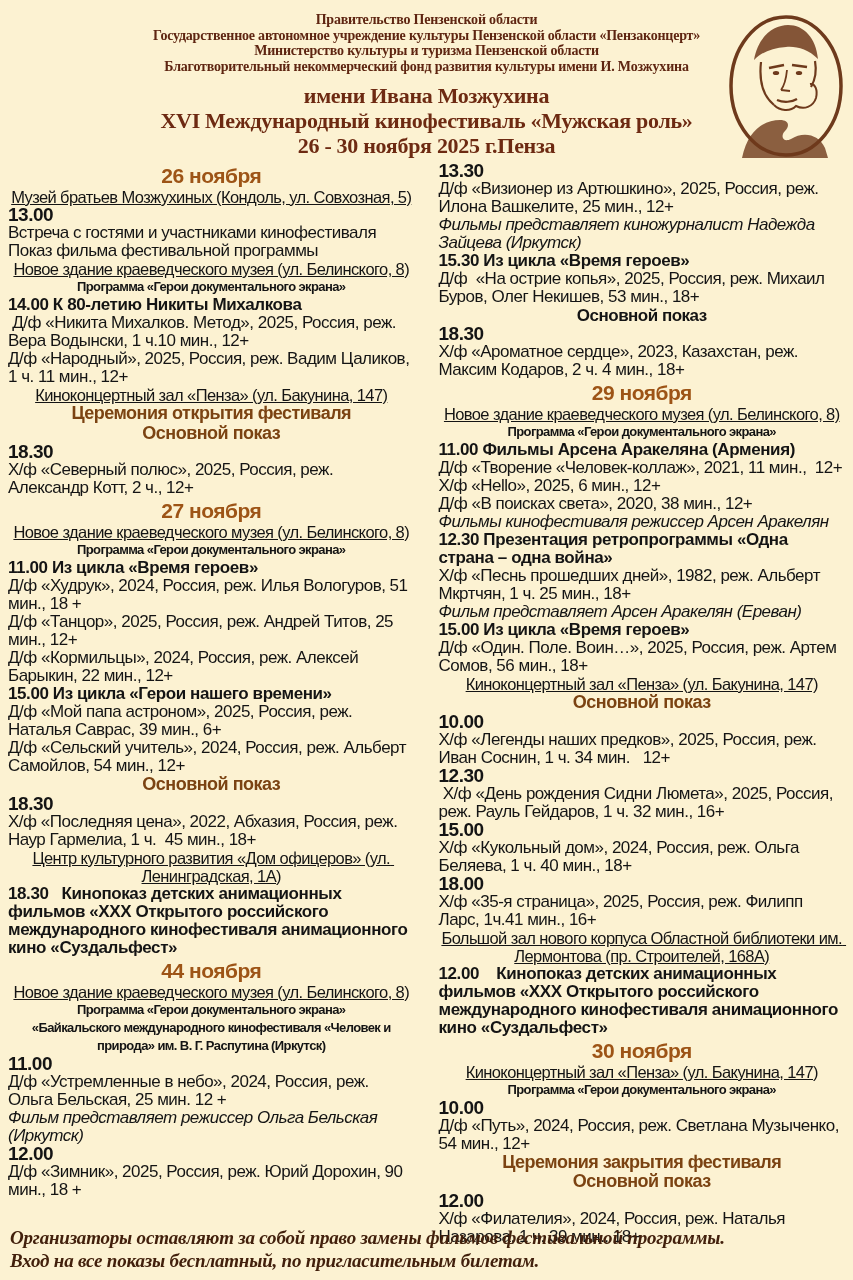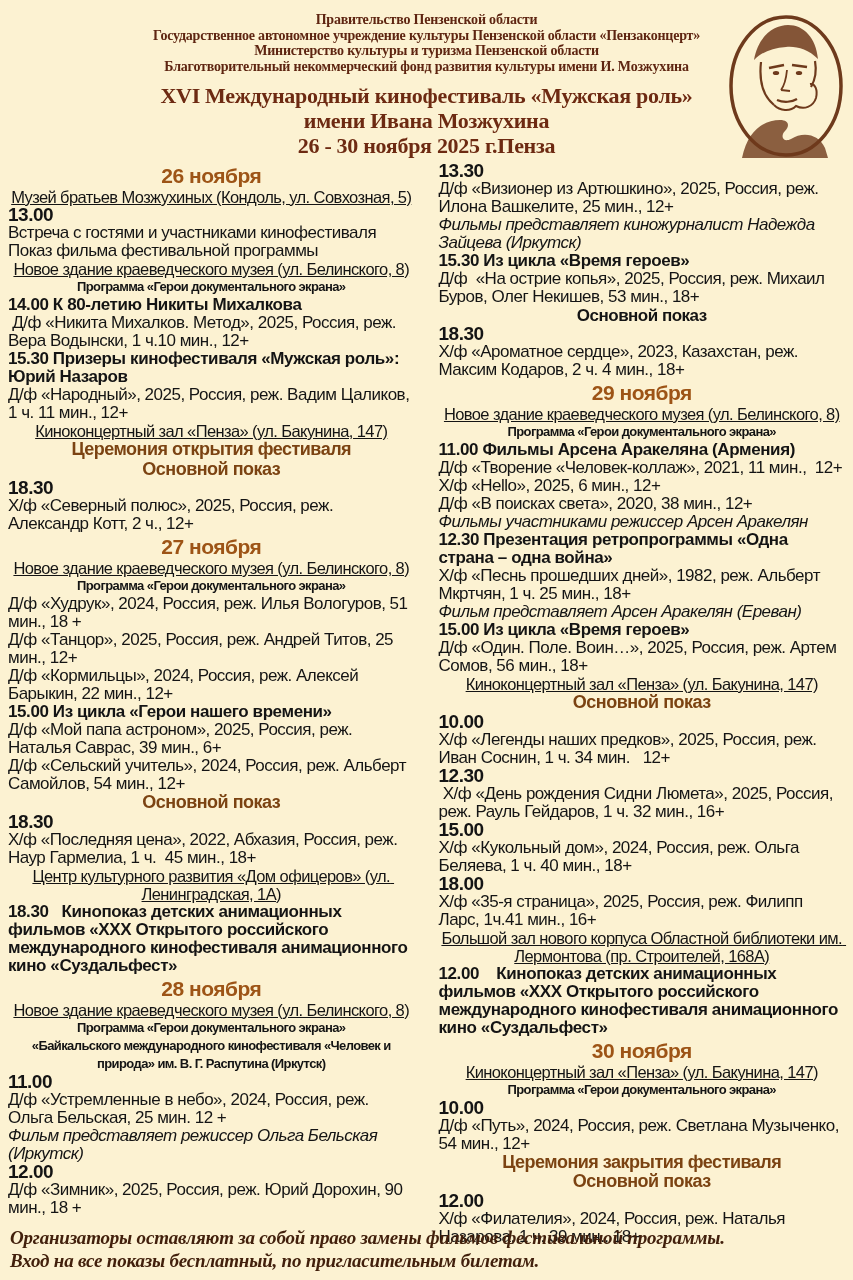--- a/index.html
+++ b/index.html
@@ -40,22 +40,22 @@
 <div class="page">
 
   <div class="orgs">
     <p>Правительство Пензенской области</p>
     <p>Государственное автономное учреждение культуры Пензенской области «Пензаконцерт»</p>
     <p>Министерство культуры и туризма Пензенской области</p>
     <p>Благотворительный некоммерческий фонд развития культуры имени И. Мозжухина</p>
   </div>
 
   <div class="title">
+    <p>имени Ивана Мозжухина</p>
     <p>XVI Международный кинофестиваль «Мужская роль»</p>
-    <p>имени Ивана Мозжухина</p>
     <p>26 - 30 ноября 2025    г.Пенза</p>
   </div>
 
   <svg class="portrait" viewBox="0 0 124 148" xmlns="http://www.w3.org/2000/svg">
     <ellipse cx="62" cy="74" rx="55" ry="69" fill="none" stroke="#6e3a1c" stroke-width="3.5"></ellipse>
     <path d="M30,48 C34,24 50,13 64,13 C80,13 92,26 94,47 C84,37 72,34 62,35 C48,36 38,40 30,48 Z" fill="#6e3a1c" opacity="0.85"></path>
     <path d="M37,50 C35,68 39,84 50,93" fill="none" stroke="#6e3a1c" stroke-width="2.2"></path>
     <path d="M91,49 C93,60 91,68 87,75" fill="none" stroke="#6e3a1c" stroke-width="2.2"></path>
     <path d="M45,56 L60,53" stroke="#6e3a1c" stroke-width="2.6" fill="none"></path>
     <path d="M68,53 L83,55" stroke="#6e3a1c" stroke-width="2.6" fill="none"></path>
@@ -71,42 +71,42 @@
     <div class="col">
         <div class="b date">26 ноября</div>
         <div class="b venue">Музей братьев Мозжухиных (Кондоль, ул. Совхозная, 5)</div>
         <div class="b time">13.00</div>
         <div class="b text">Встреча с гостями и участниками кинофестиваля</div>
         <div class="b text">Показ фильма фестивальной программы</div>
         <div class="b venue">Новое здание краеведческого музея (ул. Белинского, 8)</div>
         <div class="b program">Программа «Герои документального экрана»</div>
         <div class="b timebold">14.00 К 80-летию Никиты Михалкова</div>
         <div class="b text"> Д/ф «Никита Михалков. Метод», 2025, Россия, реж. Вера Водынски, 1 ч.10 мин., 12+</div>
-        <div class="b timebold">15.30 Призеры кинофестиваля «Мужская роль»: Юрий Назаров</div>
         <div class="b text">Д/ф «Народный», 2025, Россия, реж. Вадим Цаликов, 1 ч. 11 мин., 12+</div>
         <div class="b venue">Киноконцертный зал «Пенза» (ул. Бакунина, 147)</div>
         <div class="b section">Церемония открытия фестиваля</div>
         <div class="b section">Основной показ</div>
         <div class="b time">18.30</div>
         <div class="b text">Х/ф «Северный полюс», 2025, Россия, реж. Александр Котт, 2 ч., 12+</div>
         <div class="b date">27 ноября</div>
         <div class="b venue">Новое здание краеведческого музея (ул. Белинского, 8)</div>
         <div class="b program">Программа «Герои документального экрана»</div>
+        <div class="b timebold">11.00 Из цикла «Время героев»</div>
         <div class="b text">Д/ф «Худрук», 2024, Россия, реж. Илья Вологуров, 51 мин., 18 +</div>
         <div class="b text">Д/ф «Танцор», 2025, Россия, реж. Андрей Титов, 25 мин., 12+</div>
         <div class="b text">Д/ф «Кормильцы», 2024, Россия, реж. Алексей Барыкин, 22 мин., 12+</div>
         <div class="b timebold">15.00 Из цикла «Герои нашего времени»</div>
         <div class="b text">Д/ф «Мой папа астроном», 2025, Россия, реж. Наталья Саврас, 39 мин., 6+</div>
         <div class="b text">Д/ф «Сельский учитель», 2024, Россия, реж. Альберт Самойлов, 54 мин., 12+</div>
         <div class="b section">Основной показ</div>
         <div class="b time">18.30</div>
         <div class="b text">Х/ф «Последняя цена», 2022, Абхазия, Россия, реж. Наур Гармелиа, 1 ч.  45 мин., 18+</div>
         <div class="b venue">Центр культурного развития «Дом офицеров» (ул. Ленинградская, 1А)</div>
         <div class="b timebold">18.30   Кинопоказ детских анимационных фильмов «ХХХ Открытого российского международного кинофестиваля анимационного кино «Суздальфест»</div>
-        <div class="b date">28 ноября</div>
+        <div class="b date">44 ноября</div>
         <div class="b venue">Новое здание краеведческого музея (ул. Белинского, 8)</div>
         <div class="b program">Программа «Герои документального экрана»</div>
         <div class="b program">«Байкальского международного кинофестиваля «Человек и природа» им. В. Г. Распутина (Иркутск)</div>
         <div class="b time">11.00</div>
         <div class="b text">Д/ф «Устремленные в небо», 2024, Россия, реж. Ольга Бельская, 25 мин. 12 +</div>
         <div class="b italic">Фильм представляет режиссер Ольга Бельская (Иркутск)</div>
         <div class="b time">12.00</div>
         <div class="b text">Д/ф «Зимник», 2025, Россия, реж. Юрий Дорохин, 90 мин., 18 +</div>
       </div>
     <div class="col">
@@ -118,21 +118,21 @@
         <div class="b sectionBlack">Основной показ</div>
         <div class="b time">18.30</div>
         <div class="b text">Х/ф «Ароматное сердце», 2023, Казахстан, реж. Максим Кодаров, 2 ч. 4 мин., 18+</div>
         <div class="b date">29 ноября</div>
         <div class="b venue">Новое здание краеведческого музея (ул. Белинского, 8)</div>
         <div class="b program">Программа «Герои документального экрана»</div>
         <div class="b timebold">11.00 Фильмы Арсена Аракеляна (Армения)</div>
         <div class="b text">Д/ф «Творение «Человек-коллаж», 2021, 11 мин.,  12+</div>
         <div class="b text">Х/ф «Hello», 2025, 6 мин., 12+</div>
         <div class="b text">Д/ф «В поисках света», 2020, 38 мин., 12+</div>
-        <div class="b italic">Фильмы участниками режиссер Арсен Аракелян</div>
+        <div class="b italic">Фильмы кинофестиваля режиссер Арсен Аракелян</div>
         <div class="b timebold">12.30 Презентация ретропрограммы «Одна страна – одна война»</div>
         <div class="b text">Х/ф «Песнь прошедших дней», 1982, реж. Альберт Мкртчян, 1 ч. 25 мин., 18+</div>
         <div class="b italic">Фильм представляет Арсен Аракелян (Ереван)</div>
         <div class="b timebold">15.00 Из цикла «Время героев»</div>
         <div class="b text">Д/ф «Один. Поле. Воин…», 2025, Россия, реж. Артем Сомов, 56 мин., 18+</div>
         <div class="b venue">Киноконцертный зал «Пенза» (ул. Бакунина, 147)</div>
         <div class="b section">Основной показ</div>
         <div class="b time">10.00</div>
         <div class="b text">Х/ф «Легенды наших предков», 2025, Россия, реж. Иван Соснин, 1 ч. 34 мин.   12+</div>
         <div class="b time">12.30</div>

